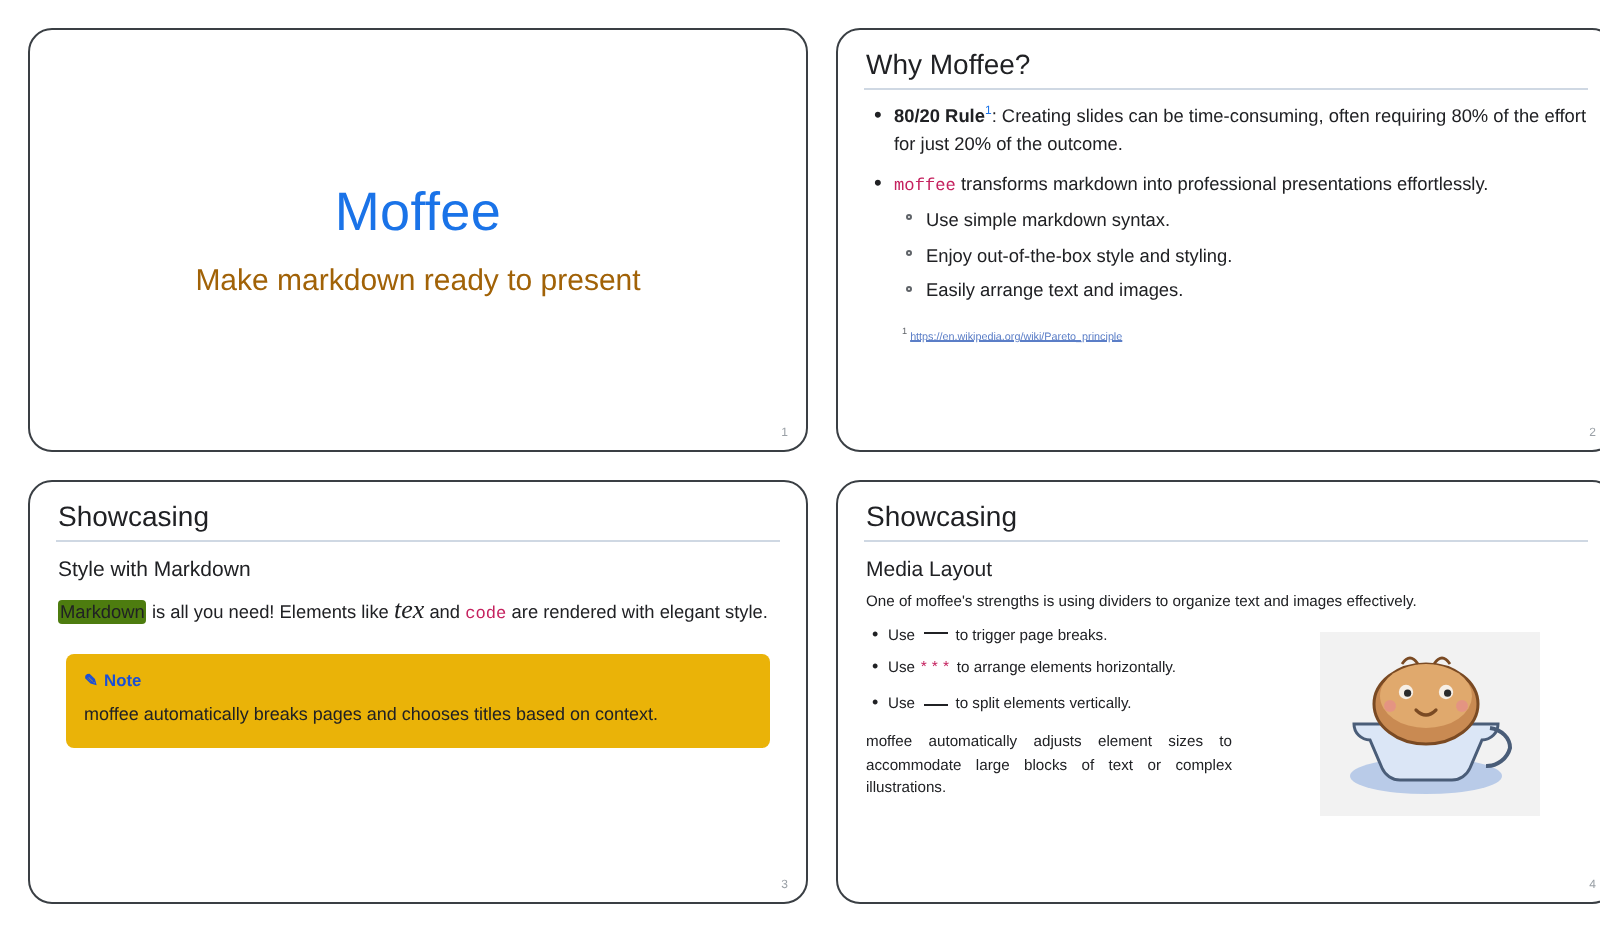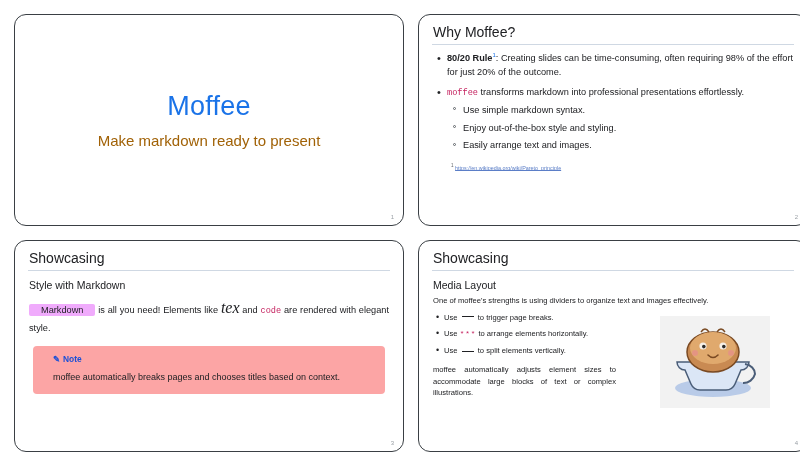--- a/index.html
+++ b/index.html
@@ -151,35 +151,35 @@
     color: #202124;
     padding: 2px 14px 4px 14px;
     font-weight: 400;
   }
   .para {
     font-size: 9.2px;
     line-height: 1.6;
     text-align: justify;
   }
   .hl {
-    background: #f0abfc;
-    padding: 1px 12px;
+    background: #4d7c0f;
+    padding: 1px 1px;
     border-radius: 2px;
   }
   .texish {
     font-family: "Liberation Serif", serif;
     font-style: italic;
-    font-size: 16px;
+    font-size: 13px;
     margin-top: 37px;
   }
   .note {
     margin: 11px 4px 0 4px;
-    background: #fca5a5;
+    background: #eab308;
     border-radius: 4px;
-    padding: 7px 9px 9px 20px;
+    padding: 7px 9px 9px 9px;
   }
   .note-title {
     color: #1a4fd6;
     font-size: 8.4px;
     font-weight: bold;
     margin-bottom: 5px;
   }
   .note-title .pen { margin-right: 3px; }
   .note-body {
     font-size: 9px;
@@ -269,21 +269,21 @@
     <div class="subtitle">Make markdown ready to present</div>
     <div class="slide-num">1</div>
   </div>
 
   <div class="slide">
     <div class="s-head">Why Moffee?</div>
     <div class="rule"></div>
     <div class="body">
       <ul class="lv1">
         <li>
-          <span class="bold">80/20 Rule</span><sup class="fn">1</sup><span>: Creating slides can be time-consuming, often requiring 98% of the effort for just 20% of the outcome.</span>
+          <span class="bold">80/20 Rule</span><sup class="fn">1</sup><span>: Creating slides can be time-consuming, often requiring 80% of the effort for just 20% of the outcome.</span>
         </li>
         <li>
           <code class="mono">moffee</code><span> transforms markdown into professional presentations effortlessly.</span>
           <ul class="lv2">
             <li>Use simple markdown syntax.</li>
             <li>Enjoy out-of-the-box style and styling.</li>
             <li>Easily arrange text and images.</li>
           </ul>
         </li>
       </ul>

